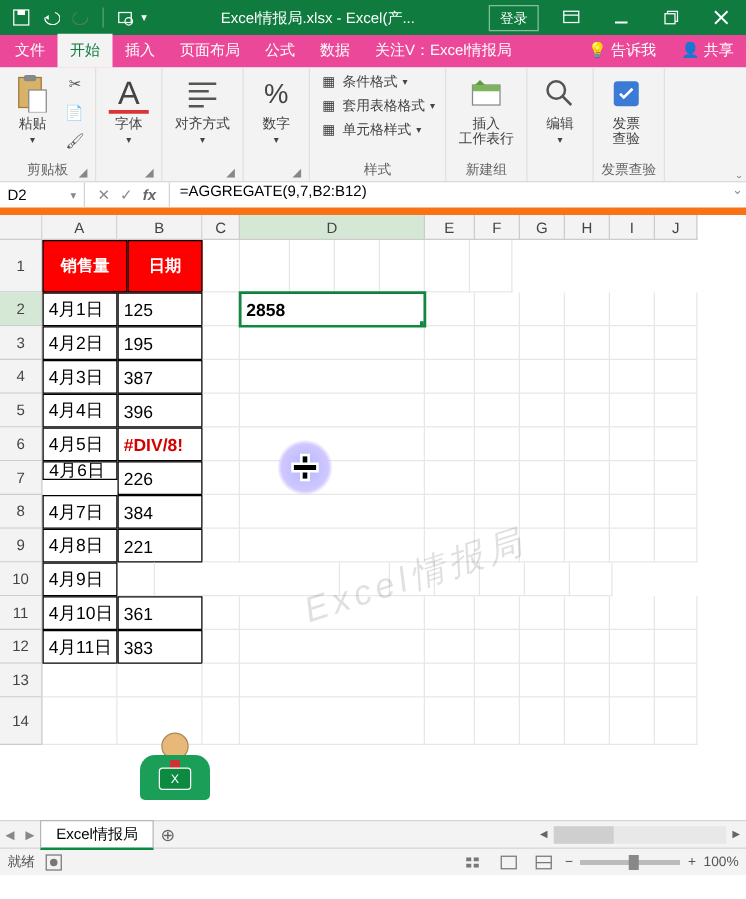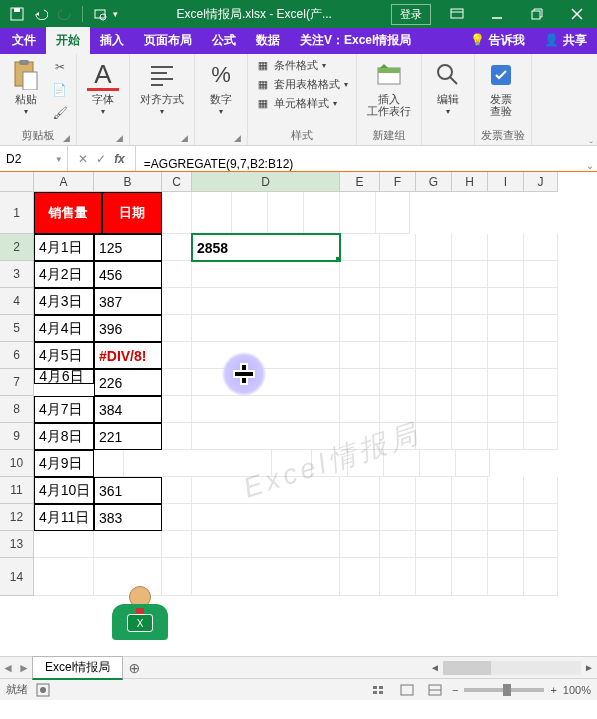--- a/index.html
+++ b/index.html
@@ -9,21 +9,21 @@
 .titlebar { height: 28px; background: #0f7b3e; display: flex; align-items: center; color: #fff; font-size: 12px; }
 .titlebar .qat { display: flex; gap: 2px; padding: 0 6px; align-items: center; }
 .titlebar .qat-btn { width: 22px; height: 22px; display: flex; align-items: center; justify-content: center; cursor: pointer; }
 .titlebar .title-text { flex: 1; text-align: center; white-space: nowrap; overflow: hidden; text-overflow: ellipsis; }
 .titlebar .winbtns { display: flex; }
 .titlebar .winbtn { width: 40px; height: 28px; display: flex; align-items: center; justify-content: center; cursor: pointer; }
 .titlebar .login { border: 1px solid rgba(255,255,255,0.5); padding: 2px 8px; margin: 0 6px; font-size: 11px; }
 .titlebar .sep { width: 1px; height: 16px; background: rgba(255,255,255,0.3); margin: 0 4px; }
 
 
-.tabs { height: 26px; background: #6d28d9; display: flex; align-items: flex-end; color: #fff; font-size: 12px; padding-left: 2px; font-weight: bold; }
+.tabs { height: 26px; background: #ec4899; display: flex; align-items: flex-end; color: #fff; font-size: 12px; padding-left: 2px; }
 .tab { padding: 5px 10px; cursor: pointer; }
 .tab.active { background: #f3f3f3; color: #0f7b3e; }
 .tabs .right { margin-left: auto; display: flex; }
 
 
 .ribbon { height: 92px; background: #f3f3f3; border-bottom: 1px solid #d4d4d4; display: flex; font-size: 11px; color: #444; }
 .group { border-right: 1px solid #e0e0e0; padding: 3px 6px 0; display: flex; flex-direction: column; justify-content: space-between; }
 .group-label { text-align: center; font-size: 11px; color: #666; padding-bottom: 2px; position: relative; }
 .group-label .dlg { position: absolute; right: 0; bottom: 2px; font-size: 9px; color: #888; }
 .group-body { display: flex; gap: 4px; align-items: flex-start; flex: 1; }
@@ -31,21 +31,21 @@
 .bigbtn .ico { width: 32px; height: 32px; display: flex; align-items: center; justify-content: center; font-size: 22px; }
 .bigbtn .lbl { font-size: 11px; text-align: center; line-height: 12px; }
 .smallcol { display: flex; flex-direction: column; gap: 3px; }
 .smallbtn { width: 20px; height: 20px; display: flex; align-items: center; justify-content: center; cursor: pointer; font-size: 12px; color: #555; }
 .stylelist { display: flex; flex-direction: column; gap: 2px; font-size: 11px; }
 .stylelist .row { display: flex; align-items: center; gap: 4px; cursor: pointer; padding: 1px 2px; }
 .stylelist .ico { width: 14px; height: 14px; display: inline-flex; align-items: center; justify-content: center; }
 .collapse { position: absolute; right: 4px; top: 140px; font-size: 11px; color: #888; }
 
 
-.fbar { height: 26px; border-bottom: 1px solid #f97316; display: flex; align-items: flex-end; font-size: 12px; background:#fff; }
+.fbar { height: 26px; border-bottom: 6px solid #f97316; display: flex; align-items: flex-start; font-size: 12px; background:#fff; }
 .namebox { width: 68px; border-right: 1px solid #d4d4d4; padding: 0 6px; display:flex; align-items:center; justify-content:space-between; height:100%; }
 .namebox .dd { font-size: 9px; color:#888; }
 .fbtns { display: flex; align-items: center; gap: 8px; padding: 0 10px; color: #888; border-right: 1px solid #d4d4d4; height:100%; }
 .fbtn { cursor: pointer; }
 .fx { font-style: italic; font-weight: bold; color:#666; }
 .formula-input { flex: 1; padding: 0 8px; }
 .formula-tail { width: 14px; text-align: center; color:#888; font-size:10px; }
 
 
 .gridwrap { position: relative; height: 484px; overflow: hidden; background:#fff; }
@@ -385,21 +385,21 @@
         <div class="cell data-bdr selcell" style="width: 148px; height: 27px;">2858</div>
         <div class="cell" style="width: 40px; height: 27px;"></div>
         <div class="cell" style="width: 36px; height: 27px;"></div>
         <div class="cell" style="width: 36px; height: 27px;"></div>
         <div class="cell" style="width: 36px; height: 27px;"></div>
         <div class="cell" style="width: 36px; height: 27px;"></div>
         <div class="cell" style="width: 34px; height: 27px;"></div>
       </div>
       <div class="cellrow">
         <div class="cell data-bdr" style="width: 60px; height: 27px;">4月2日</div>
-        <div class="cell data-bdr" style="width: 68px; height: 27px;">456</div>
+        <div class="cell data-bdr" style="width: 68px; height: 27px;">195</div>
         <div class="cell" style="width: 30px; height: 27px;"></div>
         <div class="cell" style="width: 148px; height: 27px;"></div>
         <div class="cell" style="width: 40px; height: 27px;"></div>
         <div class="cell" style="width: 36px; height: 27px;"></div>
         <div class="cell" style="width: 36px; height: 27px;"></div>
         <div class="cell" style="width: 36px; height: 27px;"></div>
         <div class="cell" style="width: 36px; height: 27px;"></div>
         <div class="cell" style="width: 34px; height: 27px;"></div>
       </div>
       <div class="cellrow">

